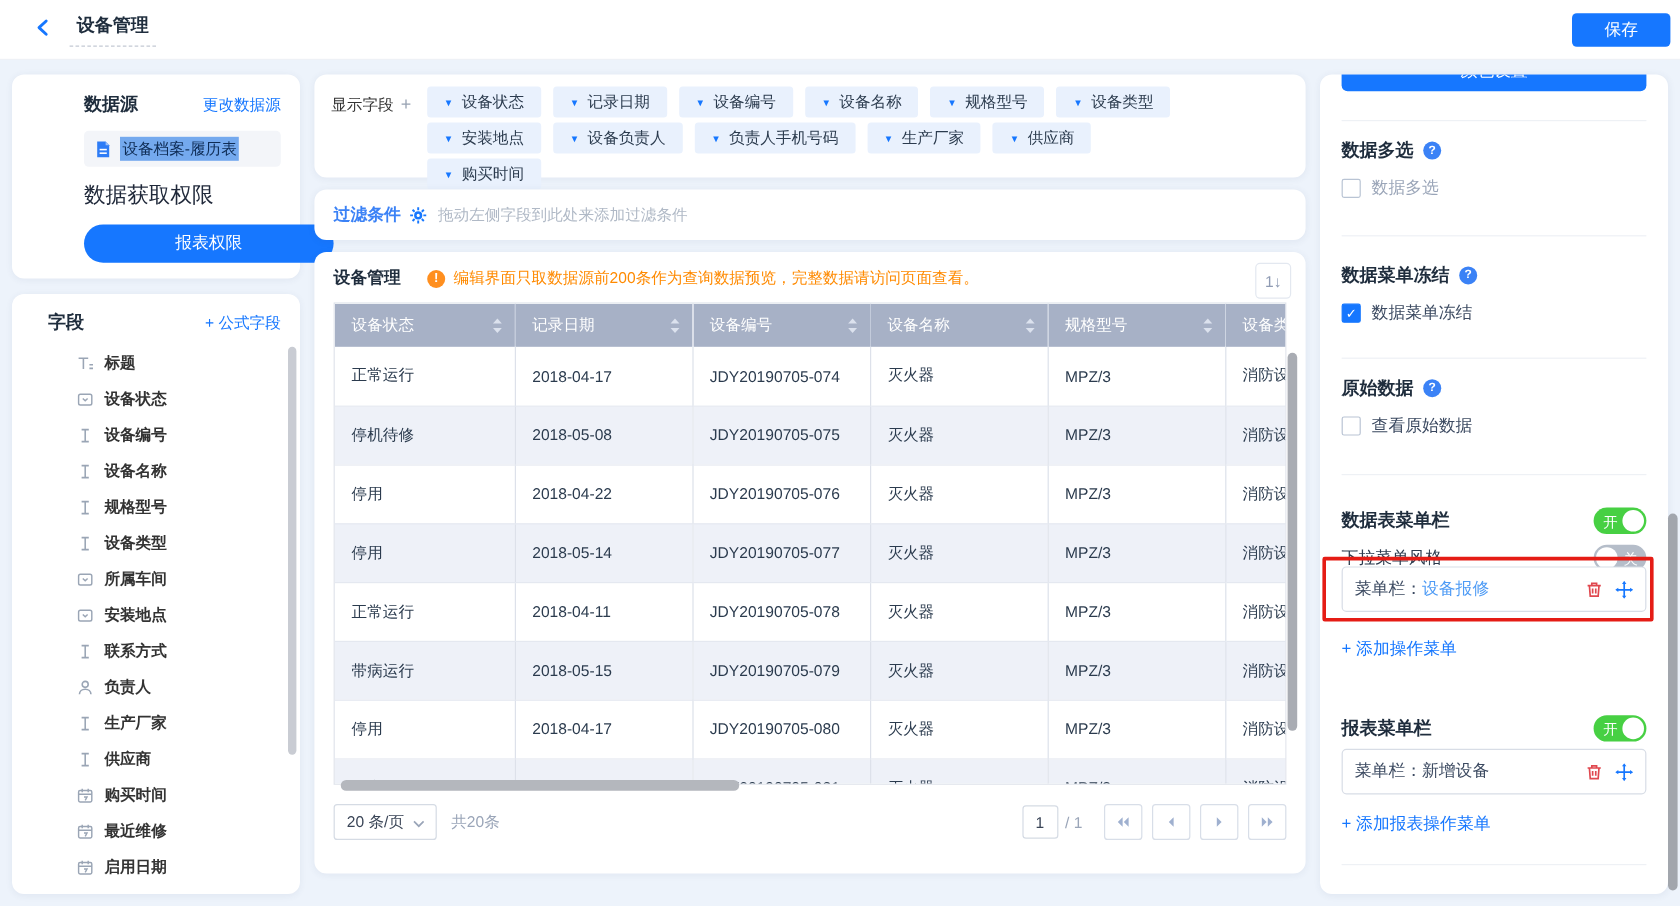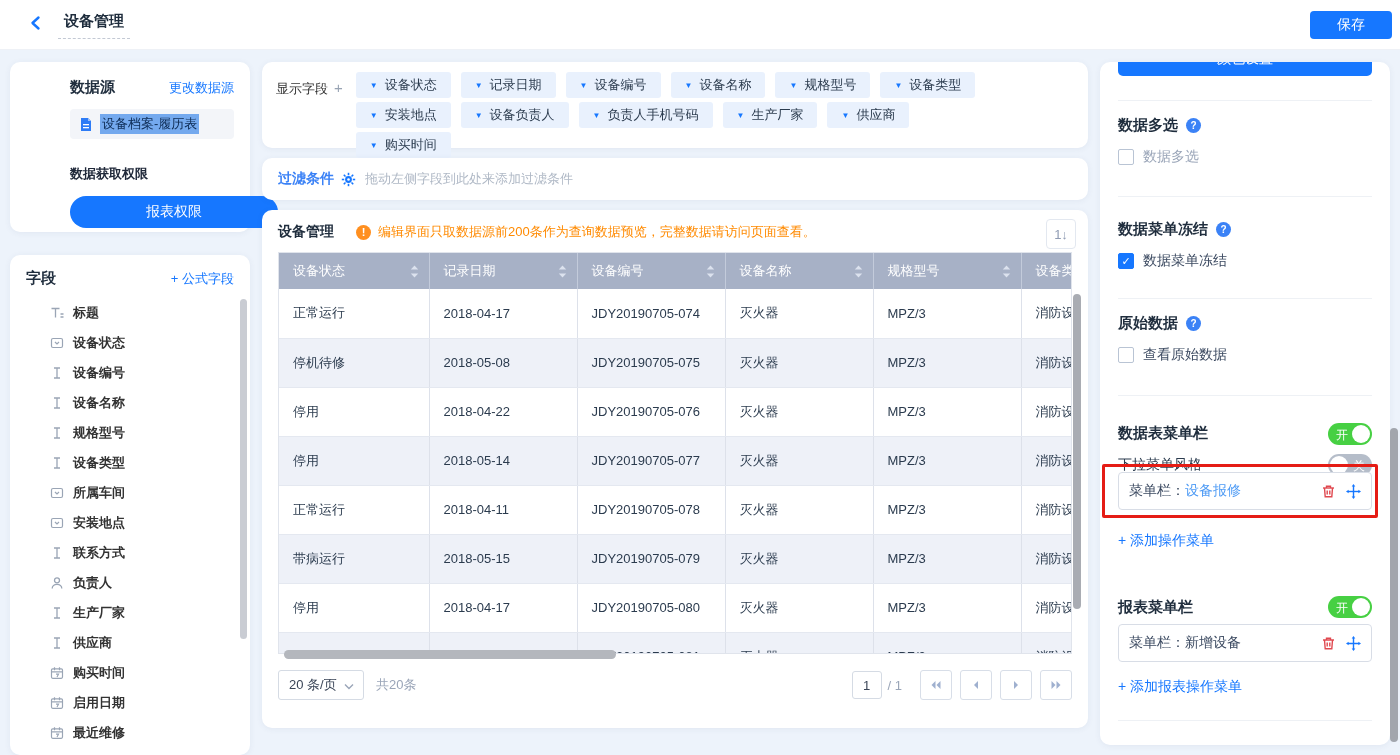--- a/index.html
+++ b/index.html
@@ -23,26 +23,26 @@
 
   
   #card-ds { left:10px; top:62px; width:240px; height:170px;padding-left:44px; }
   .ds-head { display:flex; justify-content:space-between; align-items:baseline; padding:16px 16px 0; }
   .sec-bold { font-size:15px; font-weight:bold; color:#1f2d3d; }
   .blue-link { font-size:13px; color:#1677ff; cursor:pointer; }
   .ds-item { margin:12px 16px 0; background:#f3f5f9; border-radius:4px; height:30px; display:flex;
              align-items:center; padding:0 9px; cursor:pointer; }
   .ds-item .doc { display:flex; margin-right:7px; }
   .ds-item .sel { background:#74a9ee; color:#0e2c55; padding:1px 2px; font-size:13px; }
-  .perm-title { font-size:13px; font-weight:bold; margin:26px 16px 0; }
+  .perm-title { font-size:18px; font-weight:normal; margin:11px 16px 0; }
   .perm-btn { display:block; margin:13px 16px 0; width:208px; height:32px; background:#1677ff; color:#fff;
               font-size:14px; border:none; border-radius:16px; cursor:pointer; font-family:inherit; }
 
   
-  #card-fields { left:10px; top:255px; width:240px; height:500px; overflow:hidden; }
+  #card-fields { left:10px; top:245px; width:240px; height:500px; overflow:hidden;padding-left:14px; }
   .f-head { display:flex; justify-content:space-between; align-items:baseline; padding:14px 16px 0; }
   ul.f-list { list-style:none; margin:10px 15px 0; padding:0 16px;font-weight:bold; }
   .f-list li { height:30px; display:flex; align-items:center; gap:9px; font-size:13px; color:#333;
                padding-left:9px; cursor:grab; }
   .f-scroll { position:absolute; right:3px; top:44px; width:7px; height:340px; background:#c9ccd3; border-radius:4px; }
 
   
   #card-display { left:262px; top:62px; width:826px; height:86px; display:flex; padding:10px 14px;text-align:center; }
   .df-label-wrap { margin-top:7px; white-space:nowrap; }
   .df-label { font-size:13px; color:#333; }
@@ -302,33 +302,33 @@
       <li>
         <span style="display: flex;">
           <svg width="14" height="14" viewBox="0 0 14 14" fill="none" stroke="#9aa5b5" stroke-width="1.2">
             <rect x="1.5" y="2.8" width="11" height="9.5" rx="1.2"></rect>
             <path d="M1.5 5.8h11"></path>
             <path d="M4.5 1.2v3"></path>
             <path d="M9.5 1.2v3"></path>
             <path d="M6 8.2h2.5l-1.5 2.8"></path>
           </svg>
         </span>
-        <span>启用日期</span>
+        <span>最近维修</span>
       </li>
       <li>
         <span style="display: flex;">
           <svg width="14" height="14" viewBox="0 0 14 14" fill="none" stroke="#9aa5b5" stroke-width="1.2">
             <rect x="1.5" y="2.8" width="11" height="9.5" rx="1.2"></rect>
             <path d="M1.5 5.8h11"></path>
             <path d="M4.5 1.2v3"></path>
             <path d="M9.5 1.2v3"></path>
             <path d="M6 8.2h2.5l-1.5 2.8"></path>
           </svg>
         </span>
-        <span>最近维修</span>
+        <span>启用日期</span>
       </li>
     </ul>
   <div class="f-scroll"></div>
 </div>
 
 <div class="card" id="card-display">
   <div class="df-label-wrap">
     <span class="df-label">显示字段</span><span class="df-plus">+</span>
   </div>
   <div class="chips" id="chips">

